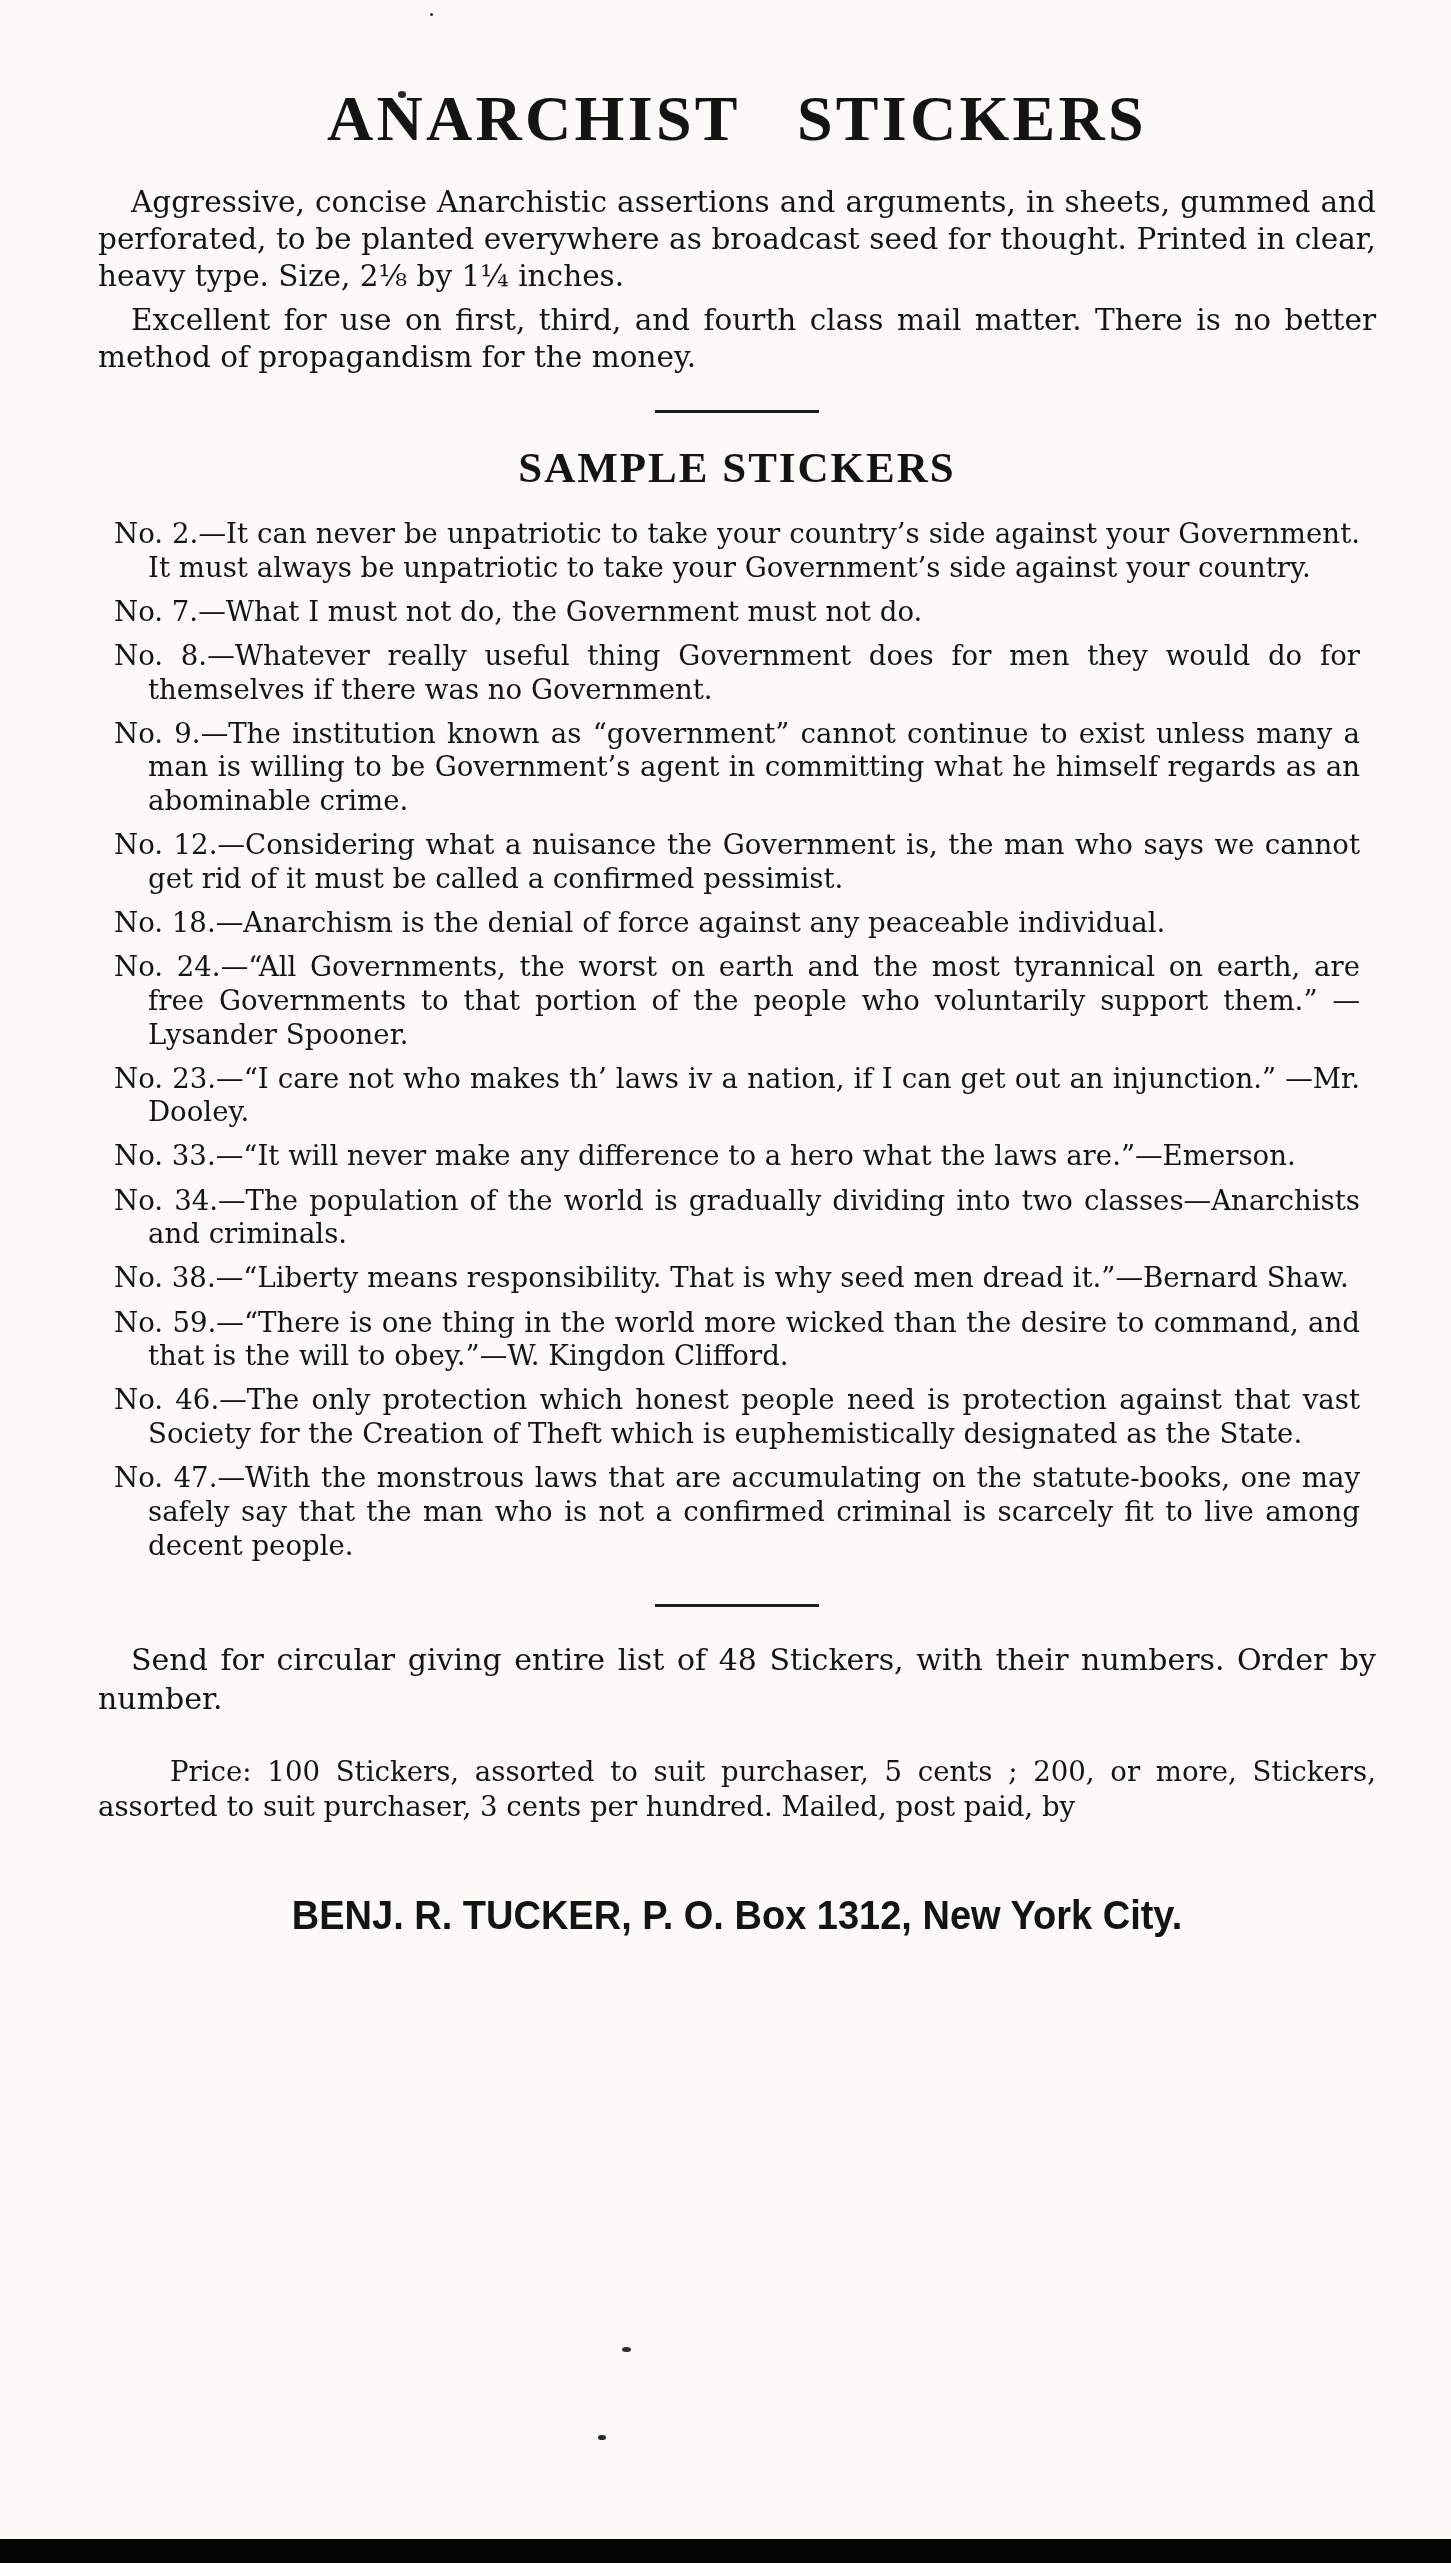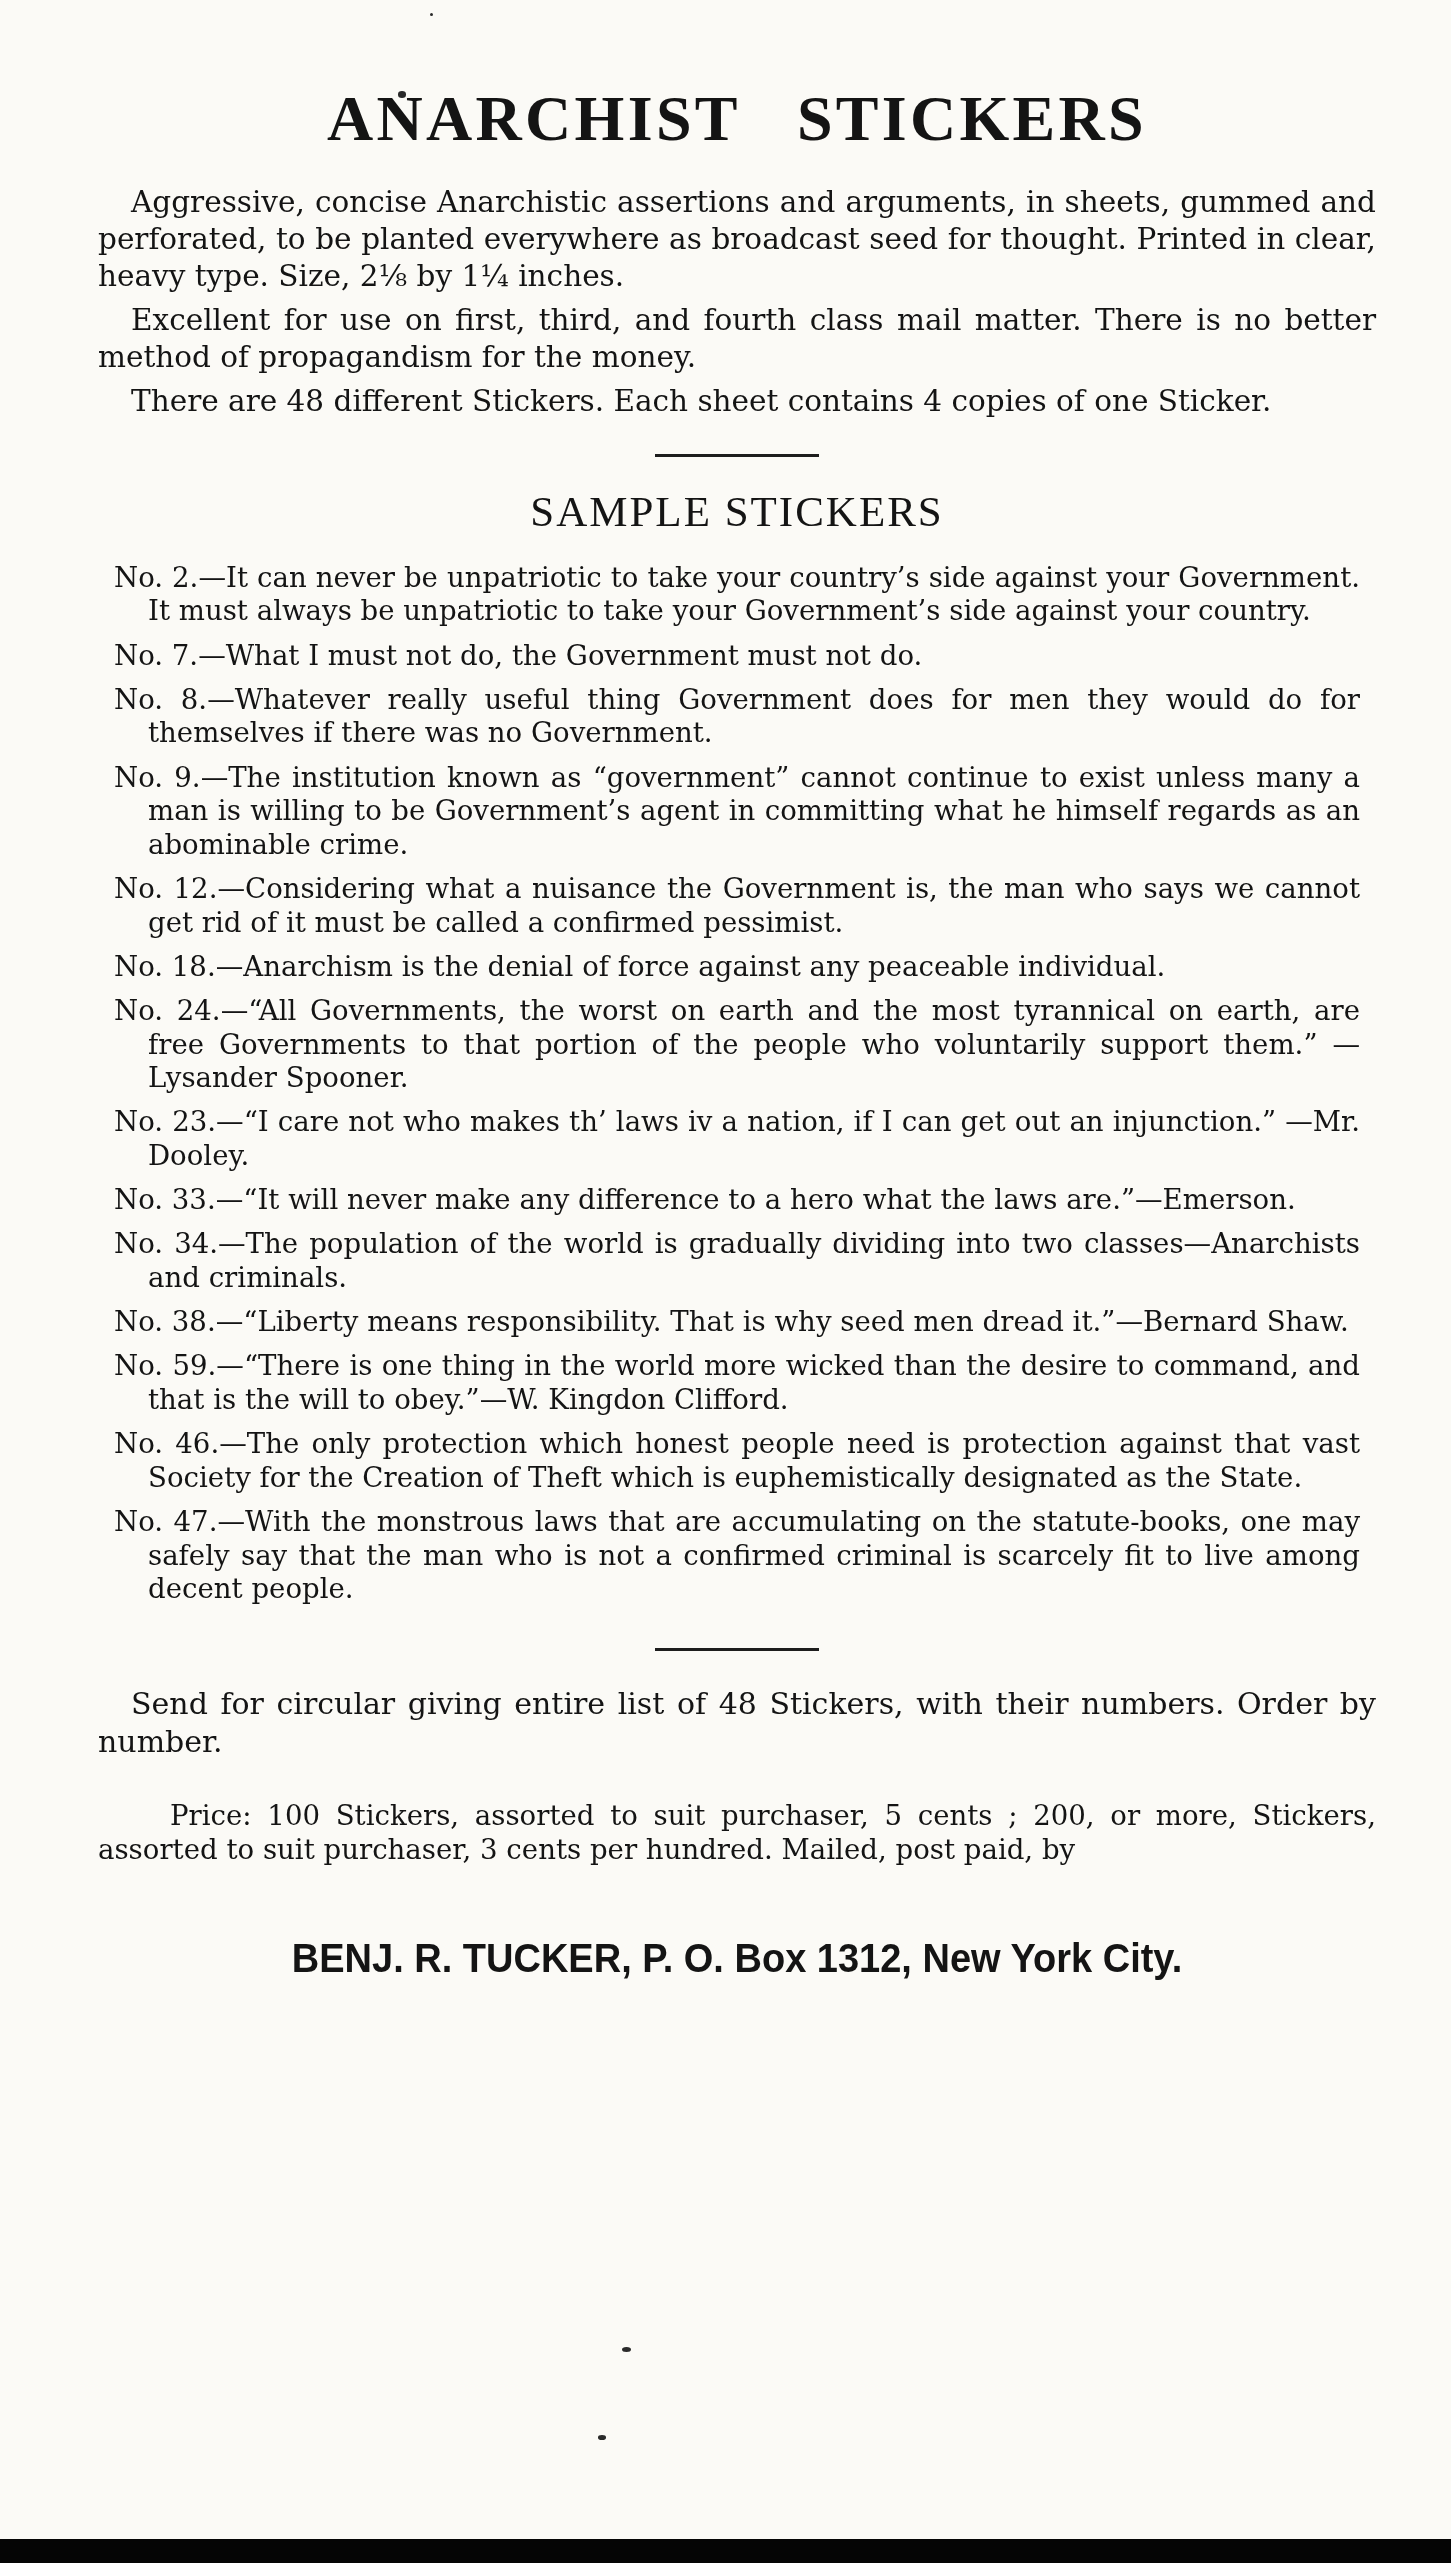--- a/index.html
+++ b/index.html
@@ -34,21 +34,21 @@
   }
   .rule {
     border: none;
     border-top: 3.3px solid #1d1d1d;
     width: 164px;
     margin: 34px auto 30px auto;
   }
   .rule.lower { margin: 42px auto 34px auto; }
   .section-heading {
     font-family: "Liberation Serif", serif;
-    font-weight: normal;
+    font-weight: bold;
     font-size: 43px;
     letter-spacing: 2px;
     text-align: center;
     margin: 0 0 25px 0;
   }
   .sticker-list {
     list-style: none;
     margin: 16px;
     padding: 0;
   }
@@ -101,21 +101,20 @@
 </head>
 <body>
 
 <main class="content">
 
   <h1 class="doc-title">ANARCHIST STICKERS</h1>
 
   <section class="intro">
     <p>Aggressive, concise Anarchistic assertions and arguments, in sheets, gummed and perforated, to be planted everywhere as broadcast seed for thought.  Printed in clear, heavy type.  Size, 2⅛ by 1¼ inches.</p>
     <p>Excellent for use on first, third, and fourth class mail matter.  There is no better method of propagandism for the money.</p>
-    <p>There are 48 different Stickers.  Each sheet contains 4 copies of one Sticker.</p>
   </section>
 
   <hr class="rule">
 
   <h2 class="section-heading">SAMPLE STICKERS</h2>
 
   <ul class="sticker-list">
     <li><span class="no">No. 2.</span><span>—It can never be unpatriotic to take your country’s side against your Government.  It must always be unpatriotic to take your Government’s side against your country.</span></li>
     <li><span class="no">No. 7.</span><span>—What I must not do, the Government must not do.</span></li>
     <li><span class="no">No. 8.</span><span>—Whatever really useful thing Government does for men they would do for themselves if there was no Government.</span></li>

